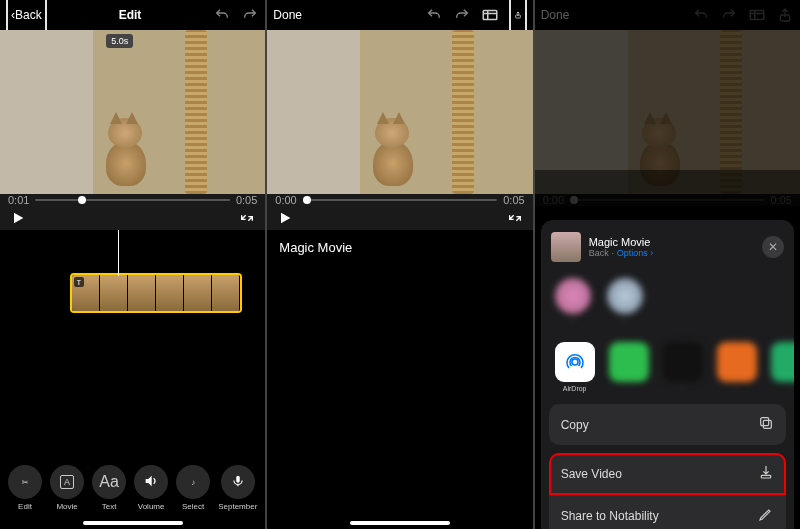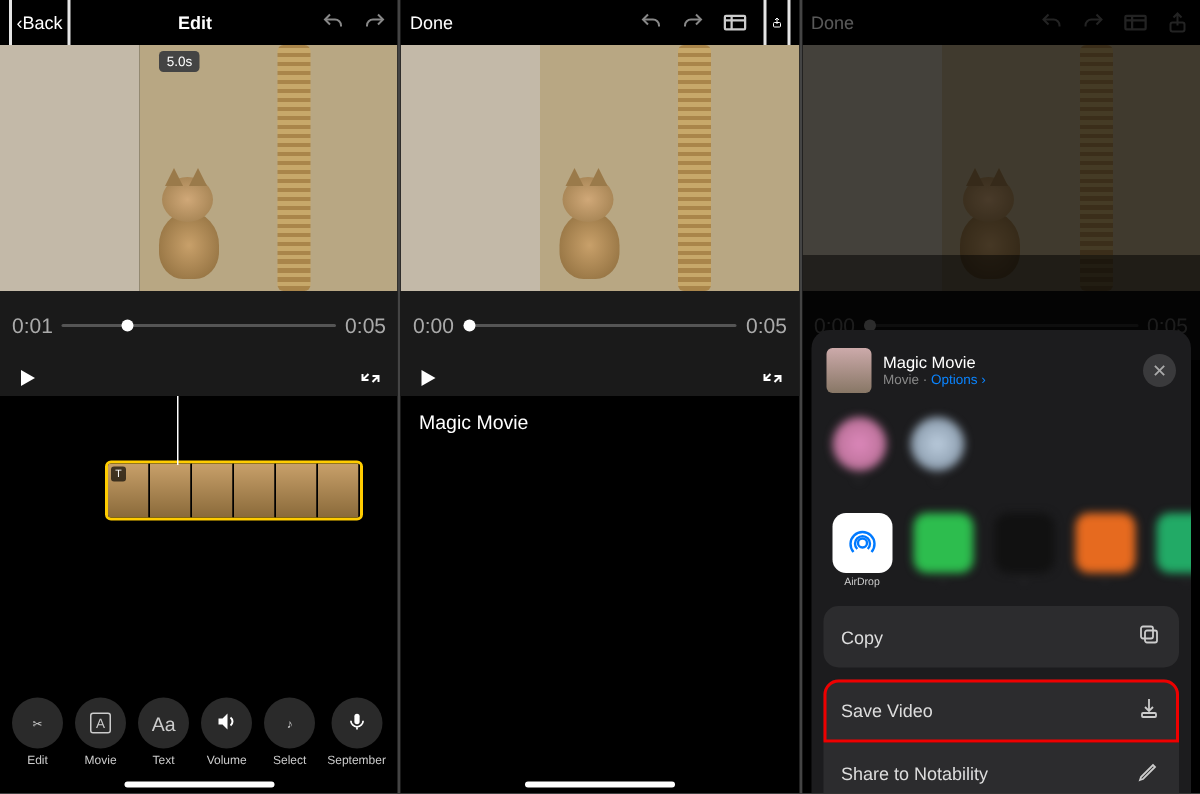--- a/index.html
+++ b/index.html
@@ -20,21 +20,21 @@
   .wall-l { position:absolute; left:0; top:0; bottom:0; width:35%; background:#c3b9a8; }
   .wall-r { position:absolute; right:0; top:0; bottom:0; width:65%; background:#b8a783; }
   .post { position:absolute; right:22%; top:0; bottom:0; width:22px; background: repeating-linear-gradient(0deg,#a9854a 0 3px,#c7a86a 3px 6px); border-radius:4px; }
   .cat { position:absolute; left:36%; bottom:8px; width:70px; height:80px; }
   .cat .body { position:absolute; bottom:0; left:10px; width:40px; height:45px; background: radial-gradient(#c8a06a,#8a6a3a); border-radius:50% 50% 40% 40%; }
   .cat .head { position:absolute; bottom:38px; left:12px; width:34px; height:30px; background: radial-gradient(#d0a878,#9a7a4a); border-radius:50%; }
   .cat .ear1,.cat .ear2 { position:absolute; width:0;height:0; border-left:6px solid transparent; border-right:6px solid transparent; border-bottom:12px solid #9a7a4a; bottom:62px; }
   .cat .ear1{ left:14px; } .cat .ear2{ left:30px; }
   .badge { position:absolute; top:4px; left:40%; background:#444; color:#fff; font-size:9px; padding:2px 5px; border-radius:3px; }
 
-  .scrub { display:flex; align-items:center; gap:6px; padding:15px 8px; font-size:14px; color:#aaa; }
+  .scrub { display:flex; align-items:center; gap:6px; padding:0 8px; font-size:11px; color:#aaa; }
   .scrub .track { flex:1; height:2px; background:#555; position:relative; border-radius:1px; }
   .scrub .thumb { position:absolute; top:-3px; width:8px; height:8px; background:#fff; border-radius:50%; }
   .ctrls { display:flex; justify-content:space-between; align-items:center; padding:4px 10px; }
   .ico svg { display:block; }
 
   
   .timeline { margin-top:40px; height:46px; display:flex; align-items:center; padding-left:70px; }
   .clip { display:flex; height:40px; border:2px solid #ffcc00; border-radius:4px; overflow:hidden; position:relative; }
   .clip .f { width:28px; height:100%; background: linear-gradient(#c8a06a,#8a6a3a); border-right:1px solid #000; }
   .clip .t { position:absolute; left:2px; top:2px; width:10px; height:10px; background:#000a; color:#fff; font-size:7px; display:flex; align-items:center; justify-content:center; border-radius:2px; }
@@ -165,21 +165,21 @@
           <span>Edit</span>
         </div>
       <div class="tool">
           <div class="circ">
             <span style="border:1px solid #ccc;padding:1px 3px;font-size:9px;border-radius:2px;">A</span>
           </div>
           <span>Movie</span>
         </div>
       <div class="tool">
           <div class="circ">
-            <span style="font-size:13px;">Aa</span>
+            <span style="font-size:16px;">Aa</span>
           </div>
           <span>Text</span>
         </div>
       <div class="tool">
           <div class="circ">
             <span><svg width="16" height="16" viewBox="0 0 24 24" fill="#fff">
                 <path d="M4 9v6h4l5 5V4L8 9H4z"></path>
                 <path d="M16 8a5 5 0 010 8" fill="none" stroke="#fff" stroke-width="2"></path>
               </svg></span>
           </div>
@@ -330,21 +330,21 @@
         <span>0:05</span>
       </div>
     </div>
 
     <div class="sheet-backdrop"></div>
     <div class="share-sheet">
       <div class="share-head">
         <div class="share-thumb"></div>
         <div>
           <div class="share-title">Magic Movie</div>
-          <div class="share-sub"><span>Movie · </span><span class="opt">Options</span><span style="color:#0a84ff;"> ›</span></div>
+          <div class="share-sub"><span>Back · </span><span class="opt">Options</span><span style="color:#0a84ff;"> ›</span></div>
         </div>
         <div class="close-x">✕</div>
       </div>
 
       <div class="contacts">
         <div class="contact">
             <div class="av"></div>
             <span>···</span>
           </div>
         <div class="contact">

